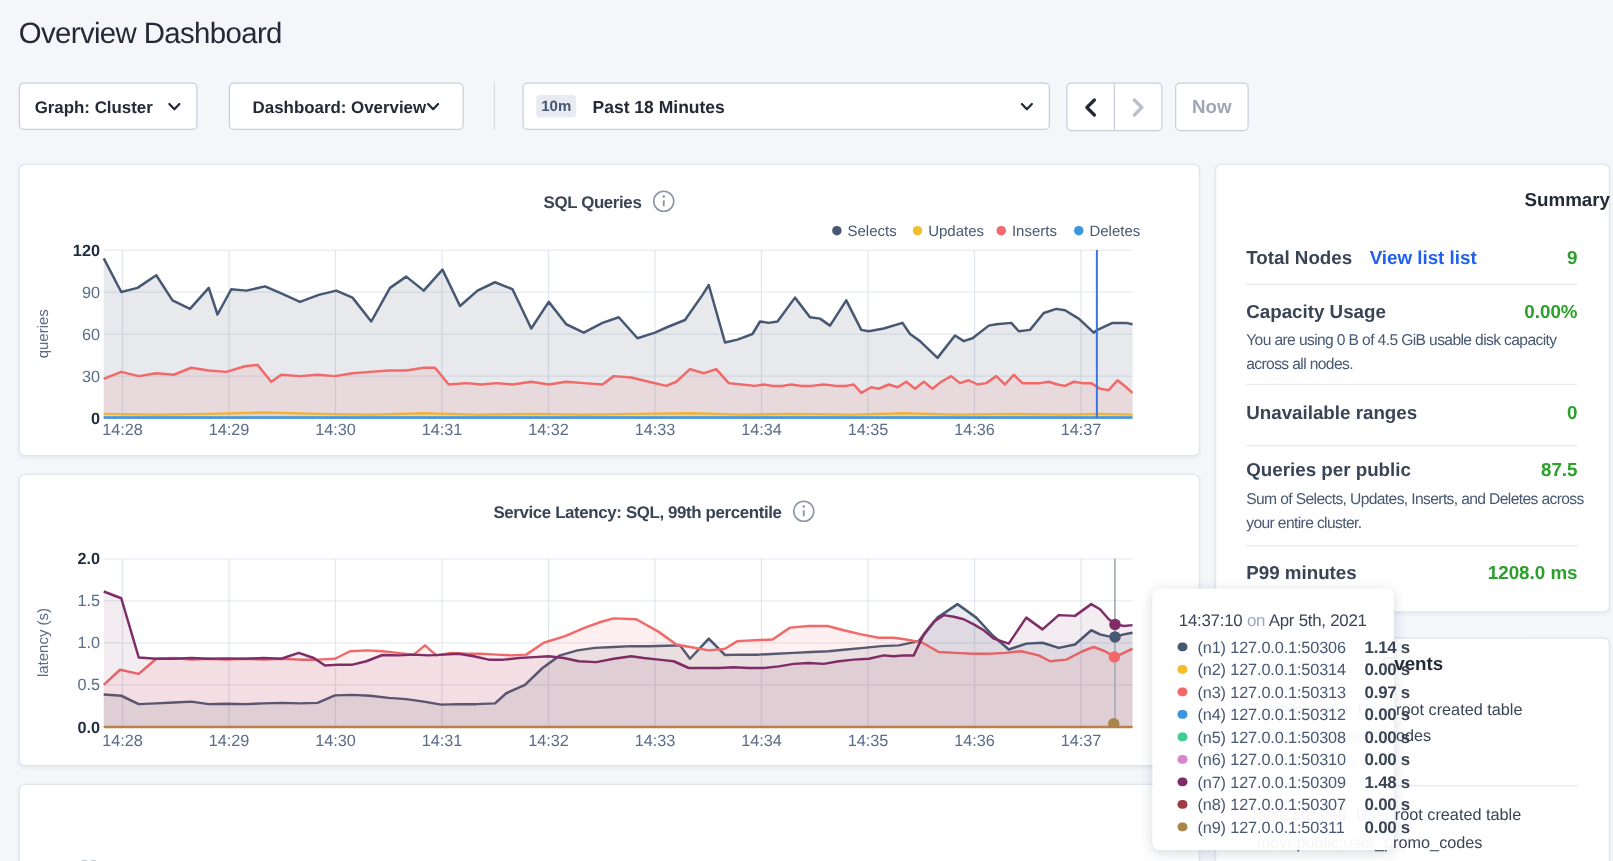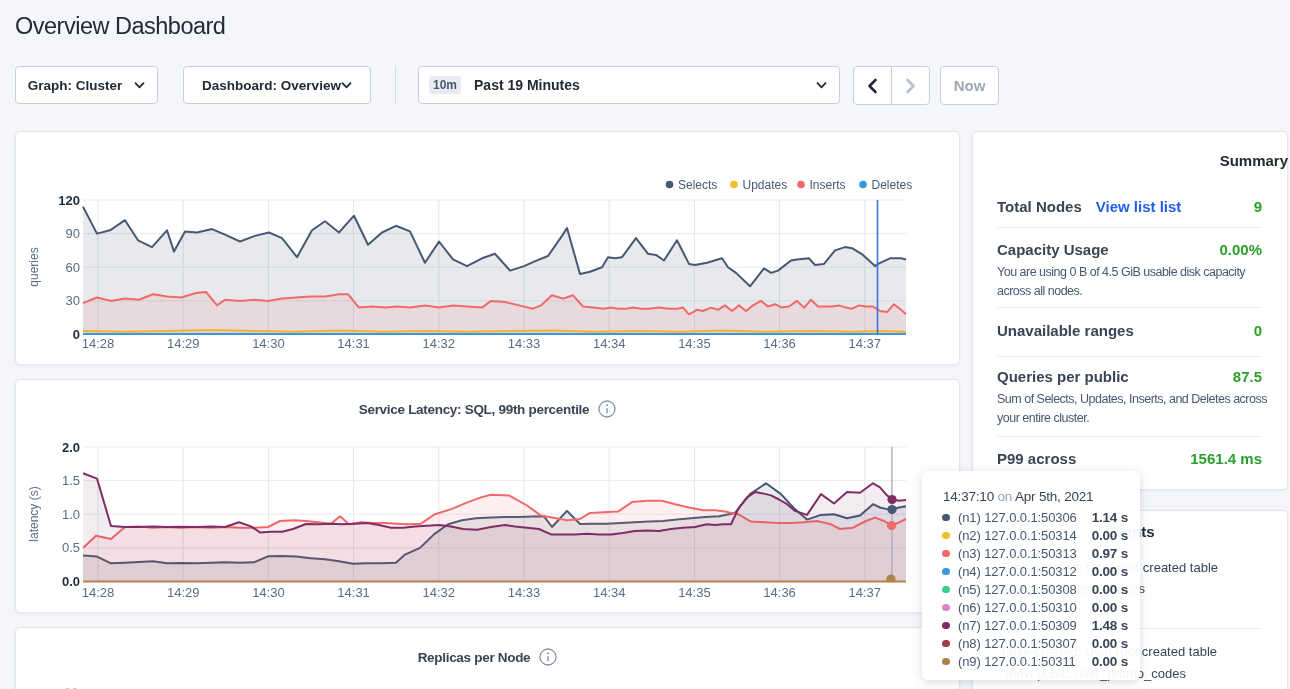--- a/index.html
+++ b/index.html
@@ -34,21 +34,21 @@
   </div>
 <div class="btn" style="left:183px;top:66px;width:188px;height:38px;">
   <span style="">Dashboard: Overview</span>
     <svg width="11" height="7" viewBox="0 0 11 7" style="display:block">
       <path d="M1.5 1.2 L5.5 5.4 L9.5 1.2" fill="none" stroke="#242A35" stroke-width="1.8" stroke-linecap="round" stroke-linejoin="round"></path>
     </svg>
   </div>
 <div class="abs" style="left:395px;top:66px;width:1px;height:38px;background:#D8DCE3"></div>
 <div class="btn" style="left:418px;top:66px;width:422px;height:38px;justify-content:flex-start;padding-left:10px;">
   <span style="background:#E8EBF2;border-radius:3px;font-size:12px;padding:2px 4px;color:#475872;margin-right:13px">10m</span>
-  <span style="font-size:14px">Past 19 Minutes</span>
+  <span style="font-size:14px">Past 18 Minutes</span>
   <span style="margin-left:auto;margin-right:12px">
       <svg width="11" height="7" viewBox="0 0 11 7" style="display:block">
         <path d="M1.5 1.2 L5.5 5.4 L9.5 1.2" fill="none" stroke="#242A35" stroke-width="1.8" stroke-linecap="round" stroke-linejoin="round"></path>
       </svg>
     </span>
   </div>
 <div class="btn" style="left:853px;top:66px;width:77px;height:39px;padding:0;">
   <div style="flex:1;height:100%;display:flex;align-items:center;justify-content:center;border-right:1px solid #C9CFDA">
     <svg width="11" height="16" viewBox="0 0 11 16">
         <path d="M8.5 2 L2.5 8 L8.5 14" fill="none" stroke="#242A35" stroke-width="2.6" stroke-linecap="round" stroke-linejoin="round"></path>
@@ -56,20 +56,25 @@
     </div>
   <div style="flex:1;height:100%;display:flex;align-items:center;justify-content:center">
     <svg width="11" height="16" viewBox="0 0 11 16">
         <path d="M2.5 2 L8.5 8 L2.5 14" fill="none" stroke="#B9C0CC" stroke-width="2.6" stroke-linecap="round" stroke-linejoin="round"></path>
       </svg>
     </div>
 </div>
 <div class="btn" style="left:940px;top:66px;width:59px;height:39px;color:#9FA7B4;font-size:15px;">Now</div>
 
 <div class="card" style="left:15px;top:131px;width:945px;height:234px;">
+  <div class="ctitle" style="top:20px">SQL Queries<svg width="18" height="18" viewBox="0 0 18 18" style="vertical-align:-4px;margin-left:9px">
+        <circle cx="9" cy="9" r="8" fill="none" stroke="#8B95A8" stroke-width="1.3"></circle>
+        <line x1="9" y1="8.2" x2="9" y2="13" stroke="#8B95A8" stroke-width="1.5"></line>
+        <circle cx="9" cy="5.2" r="1" fill="#8B95A8"></circle>
+      </svg></div>
   <svg width="943" height="232" viewBox="0 0 943 232" style="position:absolute;left:0;top:0">
 <line x1="67" y1="101.6" x2="890" y2="101.6" stroke="#E7EBF1" stroke-width="1"></line>
 <line x1="67" y1="135.2" x2="890" y2="135.2" stroke="#E7EBF1" stroke-width="1"></line>
 <line x1="67" y1="168.9" x2="890" y2="168.9" stroke="#E7EBF1" stroke-width="1"></line>
 <line x1="67" y1="68.0" x2="890" y2="68.0" stroke="#E7EBF1" stroke-width="1"></line>
 <line x1="82.0" y1="68.0" x2="82.0" y2="202.5" stroke="#E2E7EE" stroke-width="1"></line>
 <line x1="167.2" y1="68.0" x2="167.2" y2="202.5" stroke="#E2E7EE" stroke-width="1"></line>
 <line x1="252.4" y1="68.0" x2="252.4" y2="202.5" stroke="#E2E7EE" stroke-width="1"></line>
 <line x1="337.6" y1="68.0" x2="337.6" y2="202.5" stroke="#E2E7EE" stroke-width="1"></line>
 <line x1="422.8" y1="68.0" x2="422.8" y2="202.5" stroke="#E2E7EE" stroke-width="1"></line>
@@ -106,21 +111,21 @@
 <circle cx="653.5" cy="52.5" r="3.8" fill="#475872"></circle>
 <text x="662.0" y="57" font-size="12" fill="#475872">Selects</text>
 <circle cx="718" cy="52.5" r="3.8" fill="#F2BE2C"></circle>
 <text x="726.5" y="57" font-size="12" fill="#475872">Updates</text>
 <circle cx="785" cy="52.5" r="3.8" fill="#F16969"></circle>
 <text x="793.5" y="57" font-size="12" fill="#475872">Inserts</text>
 <circle cx="847" cy="52.5" r="3.8" fill="#3A96DD"></circle>
 <text x="855.5" y="57" font-size="12" fill="#475872">Deletes</text>
 </svg>
 </div>
-<div class="card" style="left:15px;top:379px;width:945px;height:234px;">
+<div class="card" style="left:15px;top:379px;width:945px;height:234px;padding-left:36px;">
   <div class="ctitle" style="top:20px">Service Latency: SQL, 99th percentile<svg width="18" height="18" viewBox="0 0 18 18" style="vertical-align:-4px;margin-left:9px">
         <circle cx="9" cy="9" r="8" fill="none" stroke="#8B95A8" stroke-width="1.3"></circle>
         <line x1="9" y1="8.2" x2="9" y2="13" stroke="#8B95A8" stroke-width="1.5"></line>
         <circle cx="9" cy="5.2" r="1" fill="#8B95A8"></circle>
       </svg></div>
   <svg width="943" height="232" viewBox="0 0 943 232" style="position:absolute;left:0;top:0">
 <line x1="67" y1="100.6" x2="890" y2="100.6" stroke="#E7EBF1" stroke-width="1"></line>
 <line x1="67" y1="134.2" x2="890" y2="134.2" stroke="#E7EBF1" stroke-width="1"></line>
 <line x1="67" y1="167.9" x2="890" y2="167.9" stroke="#E7EBF1" stroke-width="1"></line>
 <line x1="67" y1="67.0" x2="890" y2="67.0" stroke="#E7EBF1" stroke-width="1"></line>
@@ -160,25 +165,20 @@
 <line x1="875.9" y1="67.0" x2="875.9" y2="201.5" stroke="#A9AEB8" stroke-width="1.4"></line>
 <circle cx="875" cy="199" r="4.6" fill="#A9854C"></circle>
 <rect x="868" y="202.3" width="14" height="6" fill="#FFFFFF"></rect>
 <line x1="67" y1="201.5" x2="890" y2="201.5" stroke="#B5804A" stroke-width="2"></line>
 <circle cx="876" cy="119.5" r="4.6" fill="#7F2D67"></circle>
 <circle cx="876" cy="129.5" r="4.6" fill="#475872"></circle>
 <circle cx="875.5" cy="145.5" r="4.6" fill="#F16969"></circle>
 </svg>
 </div>
 <div class="card" style="left:15px;top:627px;width:945px;height:160px;">
-  <div class="ctitle" style="top:20px">Replicas per Node<svg width="18" height="18" viewBox="0 0 18 18" style="vertical-align:-4px;margin-left:9px">
-        <circle cx="9" cy="9" r="8" fill="none" stroke="#8B95A8" stroke-width="1.3"></circle>
-        <line x1="9" y1="8.2" x2="9" y2="13" stroke="#8B95A8" stroke-width="1.5"></line>
-        <circle cx="9" cy="5.2" r="1" fill="#8B95A8"></circle>
-      </svg></div>
   <div class="abs" style="left:48px;top:57px;font-size:13px;font-weight:bold;color:#94A0B0;opacity:0.6">30</div>
 </div>
 
 <div class="card" style="left:972px;top:131px;width:316px;height:359px;">
   <div class="ctitle" style="top:152px;color:#242A35"></div>
 </div>
 <div class="abs" style="left:972px;top:152px;width:316px;text-align:right;font-size:15px;font-weight:bold;color:#242A35">Summary</div>
 <div class="srow" style="top:198px">
     <span>Total Nodes</span>
   <span style="color:#1F5FF0;margin-left:14px">View list list</span>
@@ -196,34 +196,34 @@
     <span class="grn">0</span>
   </div>
 <div class="sdiv" style="top:356px"></div>
 <div class="srow" style="top:368px">
     <span>Queries per public</span>
     <span class="grn">87.5</span>
   </div>
 <div class="sdesc" style="top:390px">Sum of Selects, Updates, Inserts, and Deletes across<br>your entire cluster.</div>
 <div class="sdiv" style="top:436px"></div>
 <div class="srow" style="top:450px">
-    <span>P99 across</span>
-    <span class="grn">1561.4 ms</span>
+    <span>P99 minutes</span>
+    <span class="grn">1208.0 ms</span>
   </div>
 
 <div class="card" style="left:972px;top:510px;width:316px;height:260px;"></div>
 <div class="abs" style="left:972px;top:523px;width:316px;text-align:center;font-size:15px;font-weight:bold;color:#242A35">Events</div>
 <div class="evtext" style="right:72px;top:560px">Table created: User root created table</div>
 <div class="evtext" style="right:145px;top:581px">movr.public.promo_codes</div>
 <div class="evtext" style="right:180px;top:603px;color:#98A2B6;font-size:12px">14 minutes ago</div>
 <div class="abs" style="left:996px;top:628px;width:266px;border-top:1px solid #E7EAF0"></div>
 <div class="evtext" style="right:73px;top:644px">Table created: User root created table</div>
 <div class="evtext" style="right:104px;top:666px">movr.public.user_promo_codes</div>
 
-<div class="abs" style="left:922px;top:471px;width:218px;height:209px;background:rgba(255,255,255,0.95);
+<div class="abs" style="left:922px;top:471px;width:193px;height:209px;background:rgba(255,255,255,0.95);
   border-radius:6px;box-shadow:0 2px 10px rgba(40,50,70,0.18);">
   <div class="abs" style="left:21px;top:18px;font-size:13.5px;letter-spacing:-0.2px;color:#394455;white-space:nowrap">14:37:10 <span style="color:#9AA6BC">on</span> Apr 5th, 2021</div>
 <div class="ttrow" style="top:37.6px">
       <span class="ttdot" style="background:#475872"></span>
       <span class="ttlabel">(n1) 127.0.0.1:50306</span>
       <span class="ttval">1.14 s</span>
     </div>
 <div class="ttrow" style="top:55.6px">
       <span class="ttdot" style="background:#F2BE2C"></span>
       <span class="ttlabel">(n2) 127.0.0.1:50314</span>

